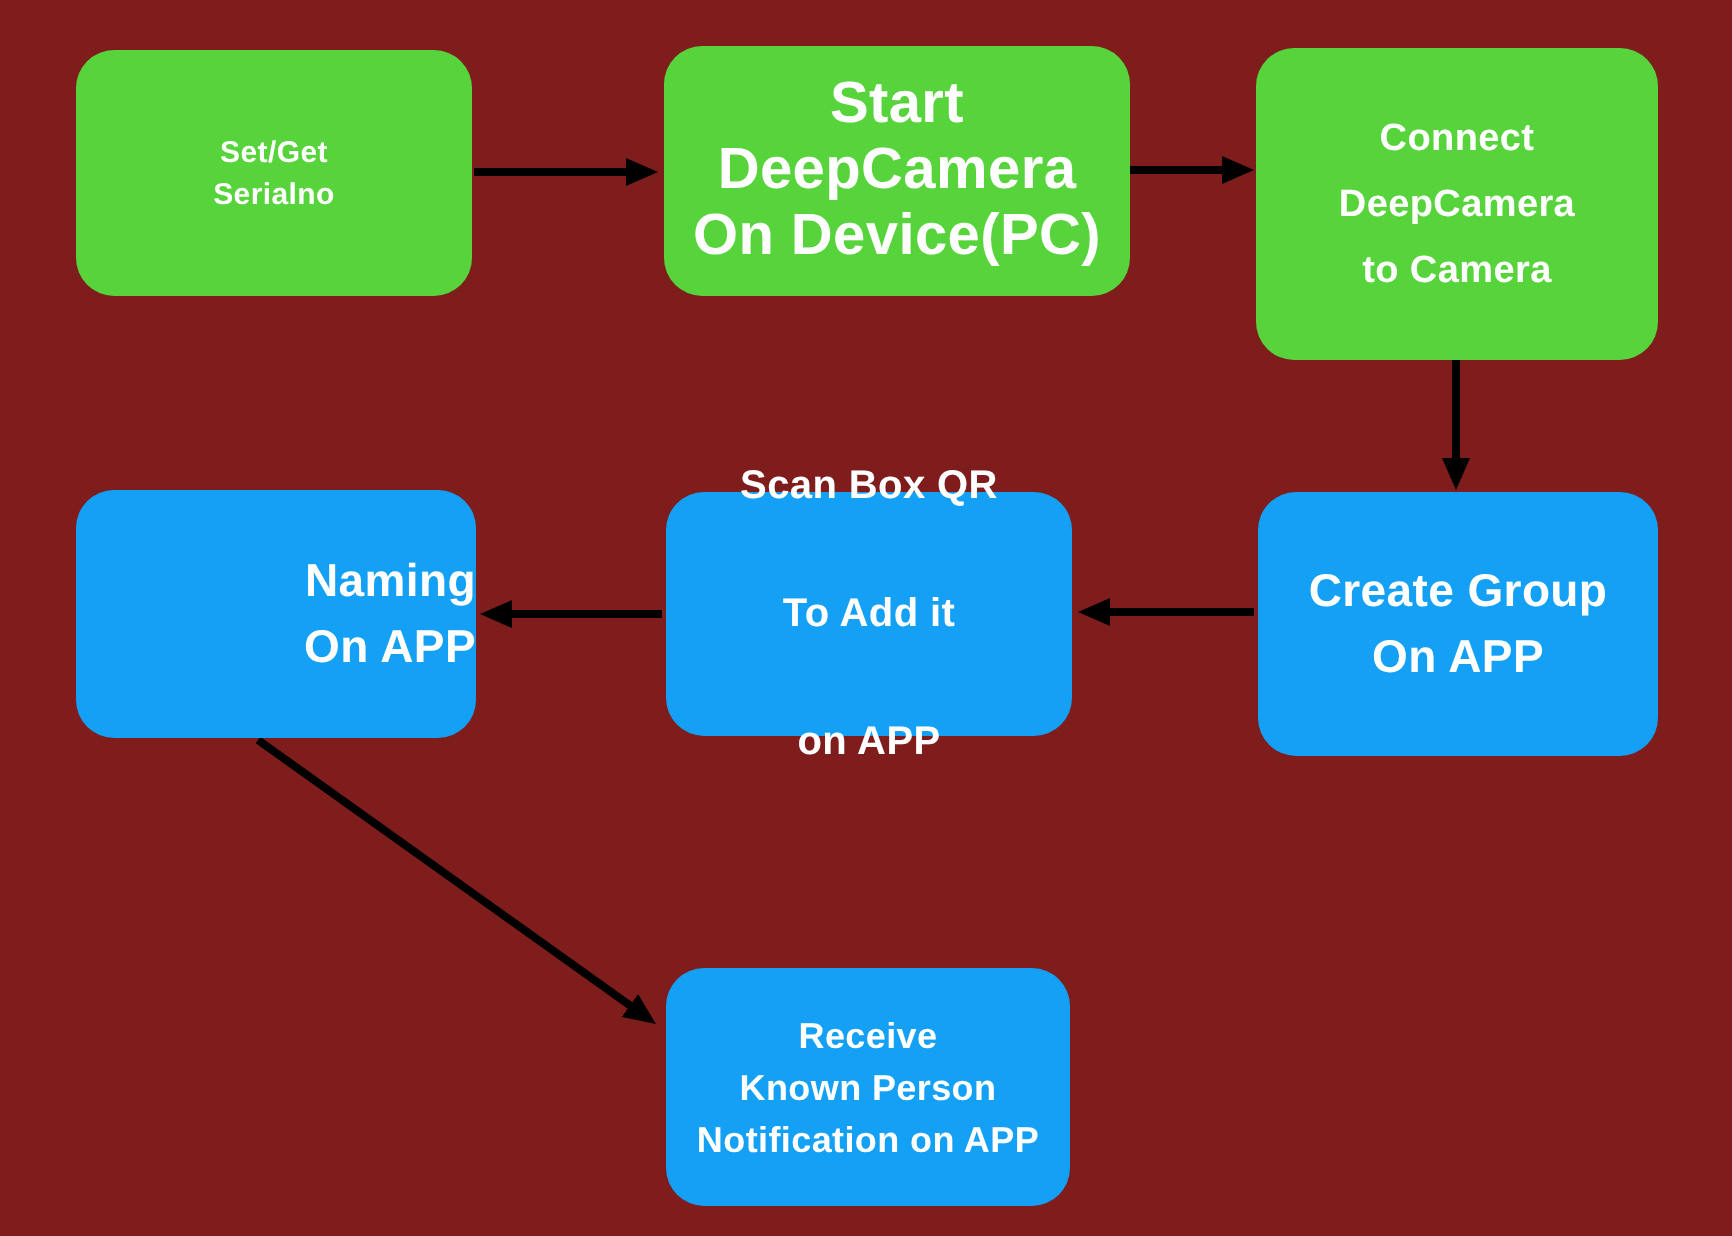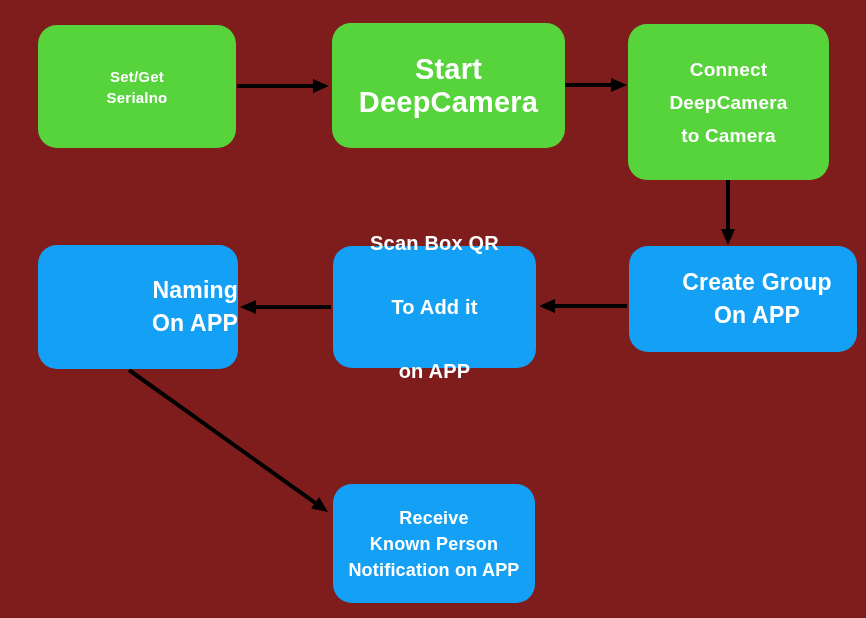--- a/index.html
+++ b/index.html
@@ -28,21 +28,21 @@
     text-align: center;
     font-weight: 600;
     letter-spacing: 0.2px;
   }
   .green { background: var(--node-green, #57D33C); }
   .blue  { background: var(--node-blue, #14A0F4); }
 
   .n1 { left: 38px;  top: 25px;  width: 198px; height: 123px; font-size: 15px; line-height: 21px; }
   .n2 { left: 332px; top: 23px;  width: 233px; height: 125px; font-size: 29px; line-height: 33px; }
   .n3 { left: 628px; top: 24px;  width: 201px; height: 156px; font-size: 19px; line-height: 33px; }
-  .n4 { left: 629px; top: 246px; width: 200px; height: 106px; font-size: 23px; line-height: 33px; padding-left: 28px; }
+  .n4 { left: 629px; top: 246px; width: 200px; height: 132px; font-size: 23px; line-height: 33px; }
   .n5 { left: 333px; top: 246px; width: 203px; height: 122px; font-size: 20px; line-height: 29px; gap: 35px; }
   .n6 { left: 38px;  top: 245px; width: 200px; height: 124px; font-size: 23px; line-height: 33px; align-items: flex-end; }
   .n7 { left: 333px; top: 484px; width: 202px; height: 119px; font-size: 18px; line-height: 26px; }
 
   .caret {
     display: inline-block;
     width: 1.5px;
     height: 17px;
     background: rgba(0, 0, 0, 0.45);
     margin: 0 1px 0 3px;
@@ -79,20 +79,21 @@
   </svg>
 
   <div class="node green n1">
     <div>Set/Get</div>
     <div>Serialno</div>
   </div>
 
   <div class="node green n2">
     <div>Start</div>
     <div>DeepCamera</div>
+    <div>On Device(PC)</div>
   </div>
 
   <div class="node green n3">
     <div>Connect</div>
     <div>DeepCamera</div>
     <div>to Camera</div>
   </div>
 
   <div class="node blue n4">
     <div>Create Group</div>

